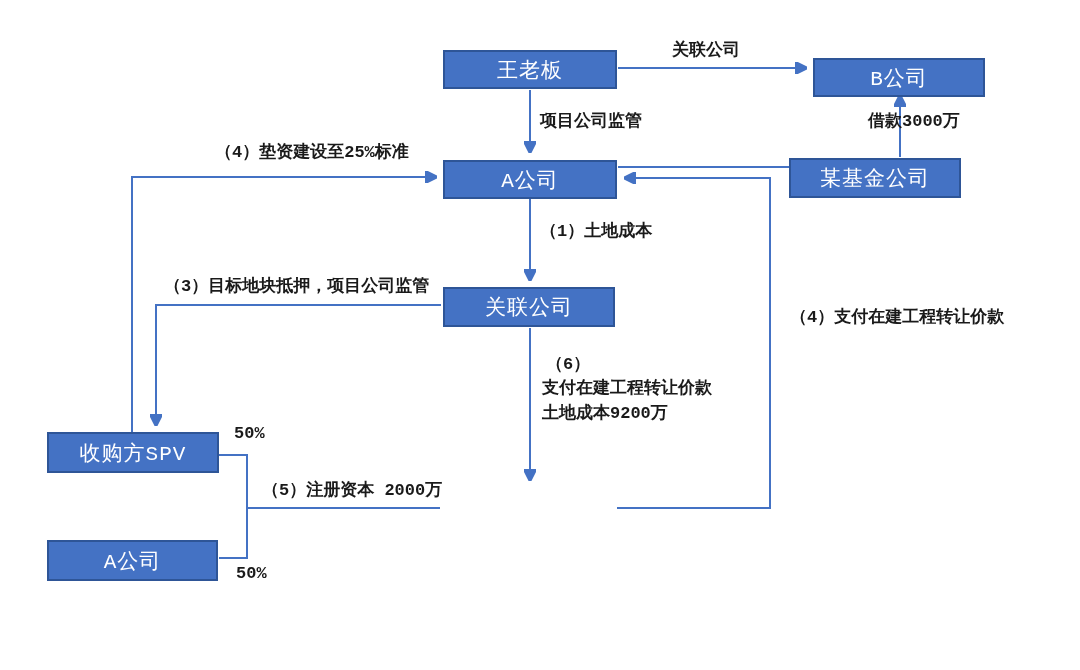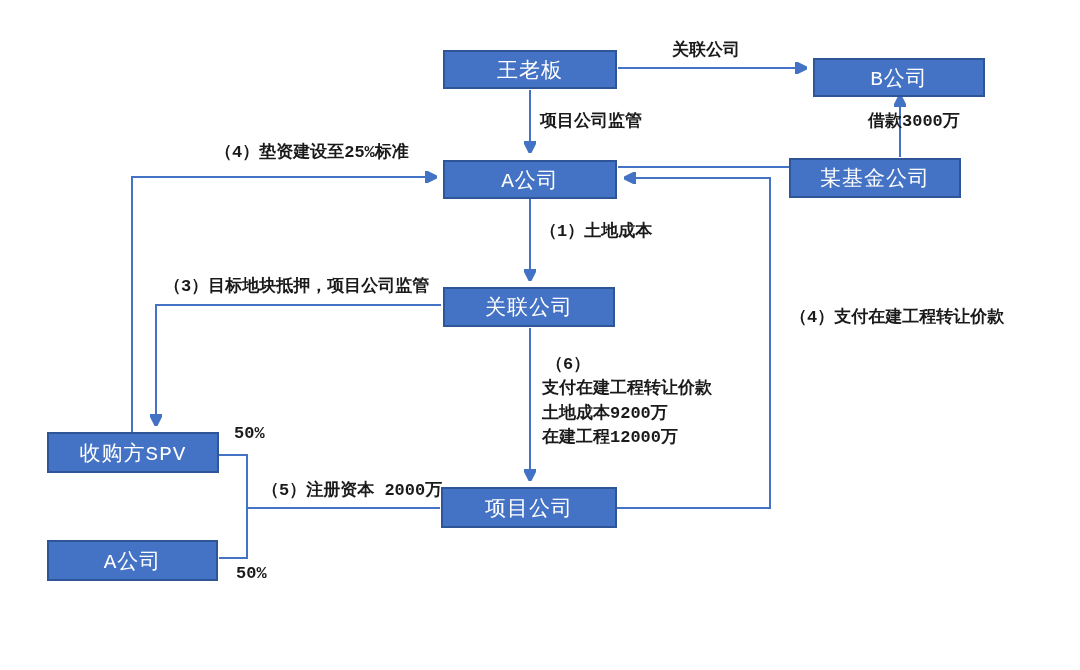--- a/index.html
+++ b/index.html
@@ -79,42 +79,40 @@
   <div class="node" style="left:443px;top:160px;width:174px;height:39px;">A公司</div>
 
   <div class="node" style="left:789px;top:158px;width:172px;height:40px;">某基金公司</div>
 
   <div class="node" style="left:443px;top:287px;width:172px;height:40px;">关联公司</div>
 
   <div class="node" style="left:47px;top:432px;width:172px;height:41px;">收购方SPV</div>
 
   <div class="node" style="left:47px;top:540px;width:171px;height:41px;">A公司</div>
 
-  <div class="node" style="left:441px;top:487px;width:176px;height:41px;">项目公司</div>
 
   <div class="lbl" style="left:672px;top:40px;">关联公司</div>
 
   <div class="lbl" style="left:540px;top:111px;">项目公司监管</div>
 
   <div class="lbl" style="left:868px;top:111px;">借款3000万</div>
 
 
   <div class="lbl" style="left:195px;top:142px;margin-left:20px;">（4）垫资建设至25%标准</div>
 
   <div class="lbl" style="left:540px;top:221px;">
     <span class="ln">（1）土地成本</span>
   </div>
 
   <div class="lbl" style="left:164px;top:276px;">（3）目标地块抵押，项目公司监管</div>
 
   <div class="lbl multiline" style="left:542px;top:354px;">
     <span class="ln" style="padding-left:4px;">（6）</span>
     <span class="ln">支付在建工程转让价款</span>
     <span class="ln">土地成本9200万</span>
-    <span class="ln">在建工程12000万</span>
   </div>
 
   <div class="lbl" style="left:262px;top:474px;margin-top:6px;">（5）注册资本 2000万</div>
 
   <div class="lbl" style="left:790px;top:307px;">（4）支付在建工程转让价款</div>
 
   <div class="lbl" style="left:234px;top:423px;">50%</div>
 
   <div class="lbl" style="left:236px;top:563px;">50%</div>
 

